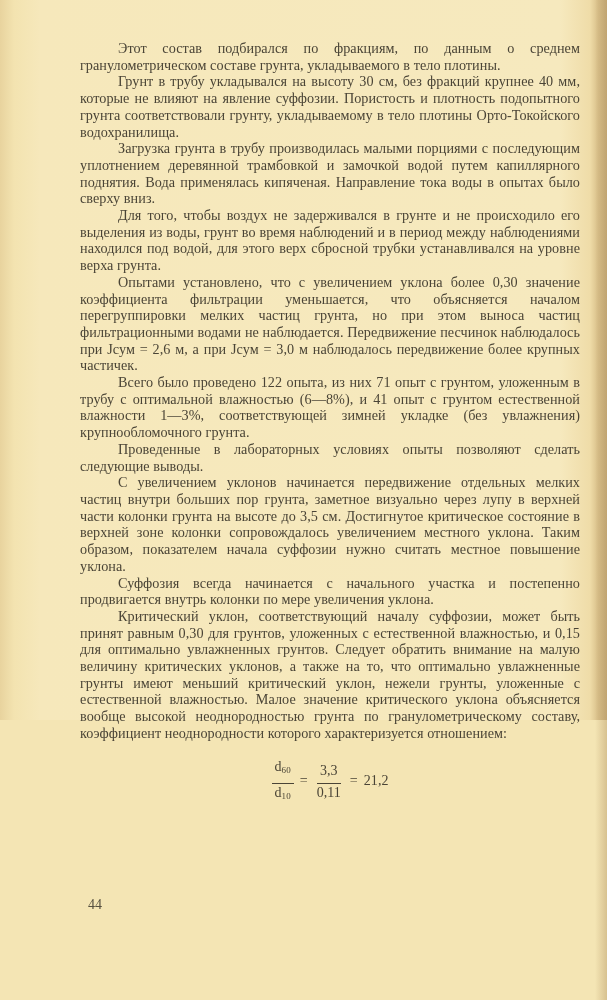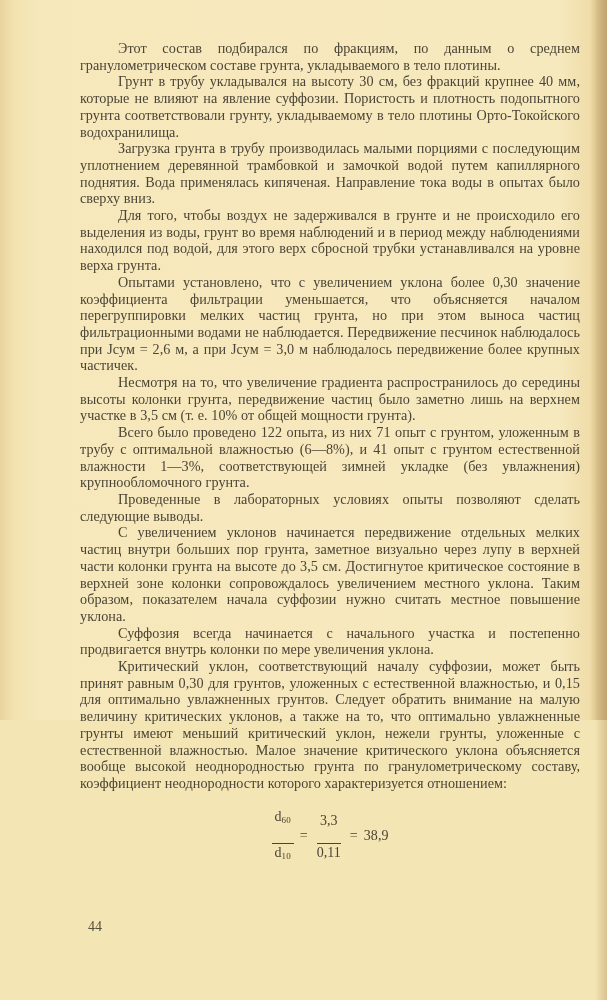--- a/index.html
+++ b/index.html
@@ -50,63 +50,61 @@
       font-size: 14px;
       gap: 6px;
     }
     .frac {
       display: inline-flex;
       flex-direction: column;
       align-items: center;
       line-height: 15px;
     }
     .frac .num {
-      padding: 0 3px 15px 3px;
+      padding: 0 3px 5px 3px;
       border-bottom: 1px solid #4a4436;
     }
     .frac .den { padding: 1px 3px 0 3px; }
     .page-number {
       position: absolute;
       left: 88px;
       top: 897px;
       font-size: 14px;
       color: #56503f;
-      margin-top: 22px;
     }
     sub { font-size: 9px; vertical-align: -2px; }
   </style>
 </head>
 <body>
 
 <div class="page">
   <div class="spine-shadow"></div>
 
   <div class="text-block">
     <p class="para">Этот состав подбирался по фракциям, по данным о среднем гранулометрическом составе грунта, укладываемого в тело плотины.</p>
     <p class="para">Грунт в трубу укладывался на высоту 30 см, без фракций крупнее 40 мм, которые не влияют на явление суффозии. Пористость и плотность подопытного грунта соответствовали грунту, укладываемому в тело плотины Орто-Токойского водохранилища.</p>
     <p class="para">Загрузка грунта в трубу производилась малыми порциями с последующим уплотнением деревянной трамбовкой и замочкой водой путем капиллярного поднятия. Вода применялась кипяченая. Направление тока воды в опытах было сверху вниз.</p>
     <p class="para">Для того, чтобы воздух не задерживался в грунте и не происходило его выделения из воды, грунт во время наблюдений и в период между наблюдениями находился под водой, для этого верх сбросной трубки устанавливался на уровне верха грунта.</p>
     <p class="para">Опытами установлено, что с увеличением уклона более 0,30 значение коэффициента фильтрации уменьшается, что объясняется началом перегруппировки мелких частиц грунта, но при этом выноса частиц фильтрационными водами не наблюдается. Передвижение песчинок наблюдалось при Jсум = 2,6 м, а при Jсум = 3,0 м наблюдалось передвижение более крупных частичек.</p>
-    <p class="para">Несмотря на то, что увеличение градиента распространилось до середины высоты колонки грунта, передвижение частиц было заметно лишь на верхнем участке в 3,5 см (т. е. 10% от общей мощности грунта).</p>
     <p class="para">Всего было проведено 122 опыта, из них 71 опыт с грунтом, уложенным в трубу с оптимальной влажностью (6—8%), и 41 опыт с грунтом естественной влажности 1—3%, соответствующей зимней укладке (без увлажнения) крупнообломочного грунта.</p>
     <p class="para">Проведенные в лабораторных условиях опыты позволяют сделать следующие выводы.</p>
     <p class="para">С увеличением уклонов начинается передвижение отдельных мелких частиц внутри больших пор грунта, заметное визуально через лупу в верхней части колонки грунта на высоте до 3,5 см. Достигнутое критическое состояние в верхней зоне колонки сопровождалось увеличением местного уклона. Таким образом, показателем начала суффозии нужно считать местное повышение уклона.</p>
     <p class="para">Суффозия всегда начинается с начального участка и постепенно продвигается внутрь колонки по мере увеличения уклона.</p>
     <p class="para">Критический уклон, соответствующий началу суффозии, может быть принят равным 0,30 для грунтов, уложенных с естественной влажностью, и 0,15 для оптимально увлажненных грунтов. Следует обратить внимание на малую величину критических уклонов, а также на то, что оптимально увлажненные грунты имеют меньший критический уклон, нежели грунты, уложенные с естественной влажностью. Малое значение критического уклона объясняется вообще высокой неоднородностью грунта по гранулометрическому составу, коэффициент неоднородности которого характеризуется отношением:</p>
 
     <div class="formula">
       <span class="frac">
         <span class="num"><span>d</span><sub>60</sub></span>
         <span class="den"><span>d</span><sub>10</sub></span>
       </span>
       <span>=</span>
       <span class="frac">
         <span class="num">3,3</span>
         <span class="den">0,11</span>
       </span>
       <span>=</span>
-      <span>38,9</span>
+      <span>21,2</span>
     </div>
 
   </div>
 
   <div class="page-number">44</div>
 </div>
 
 </body></html>

